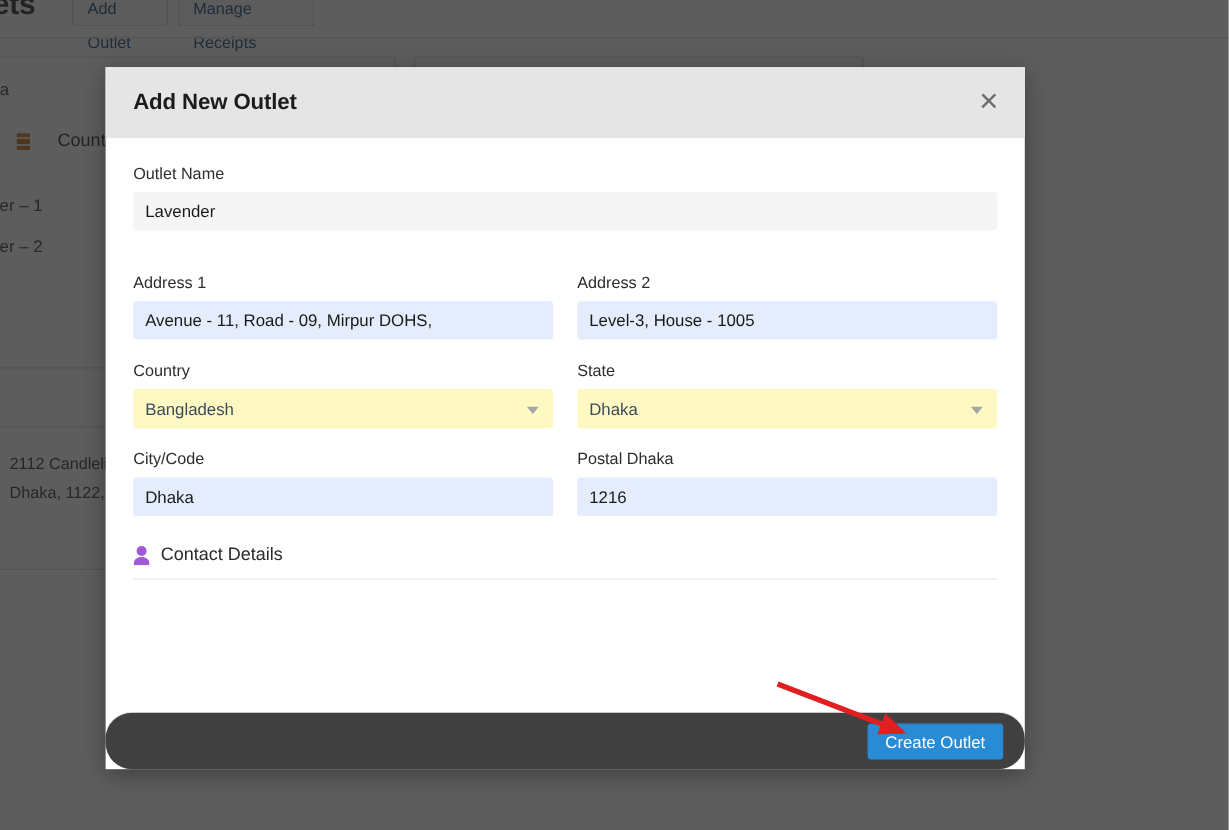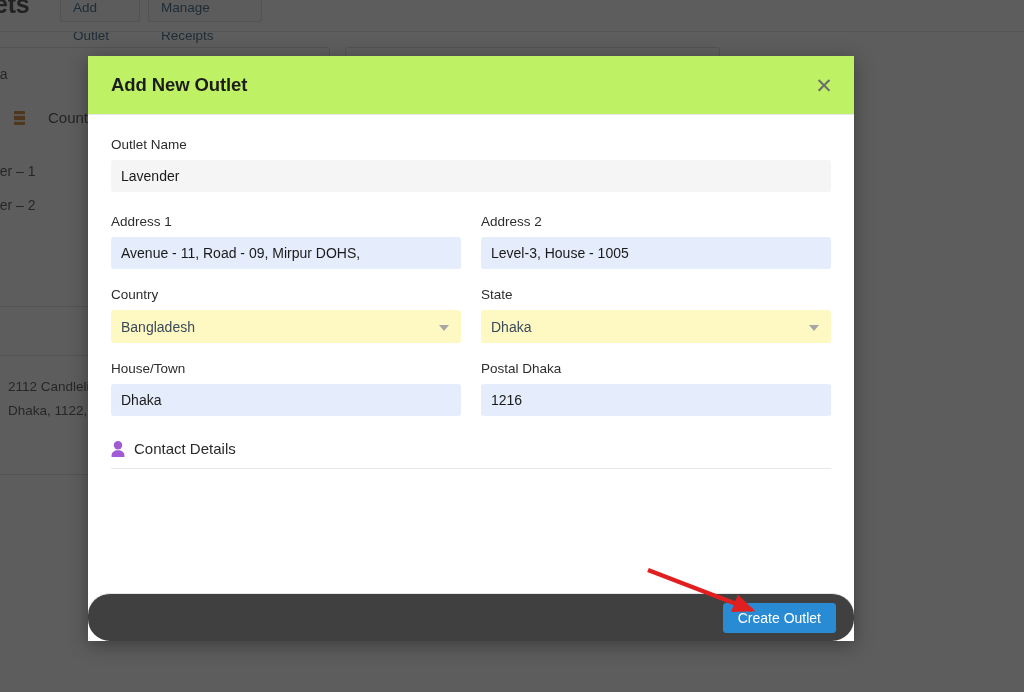--- a/index.html
+++ b/index.html
@@ -146,21 +146,21 @@
     box-shadow: 0 4px 18px rgba(0,0,0,0.35);
     display: flex;
     flex-direction: column;
     box-sizing: border-box;
   }
 
   .modal-header {
     position: relative;
     height: 59px;
     flex: 0 0 59px;
-    background: #bef264;
+    background: #e5e5e5;
     border-bottom: 1px solid #e6e6e6;
     display: flex;
     align-items: center;
     box-sizing: border-box;
   }
   .modal-title {
     margin-left: 23px;
     font-size: 18.5px;
     font-weight: 700;
     color: #1c1c1c;
@@ -209,21 +209,21 @@
     padding: 0 10px;
     font-size: 14px;
     font-family: "Liberation Sans", sans-serif;
     color: #1a1a1a;
     box-sizing: border-box;
     outline: none;
   }
   .text-input.plain { background: #f5f5f5; }
   .text-input.autofill { background: #e5ecfb; }
 
-  .outlet-name-row { margin-bottom: 22px; }
+  .outlet-name-row { margin-bottom: 36px; }
 
   .section-head {
     display: flex;
     align-items: center;
     gap: 9px;
     font-size: 15px;
     color: #2a2a2a;
     padding-bottom: 11px;
     border-bottom: 1px solid #e8e8e8;
     margin-bottom: 20px;
@@ -376,21 +376,21 @@
         <label class="field-label">State</label>
         <div class="select-wrap">
           <input class="select-input" type="text" readonly="" value="Dhaka" style="">
           <span class="select-caret"></span>
         </div>
       </div>
     </div>
 
     <div class="grid-row">
       <div class="grid-col">
-        <label class="field-label">House/Town</label>
+        <label class="field-label">City/Code</label>
         <input class="text-input autofill" type="text" value="Dhaka" style="">
       </div>
       <div class="grid-col">
         <label class="field-label">Postal Dhaka</label>
         <input class="text-input autofill" type="text" value="1216" style="">
       </div>
     </div>
 
     <div class="contact-section">
       <div class="section-head">

